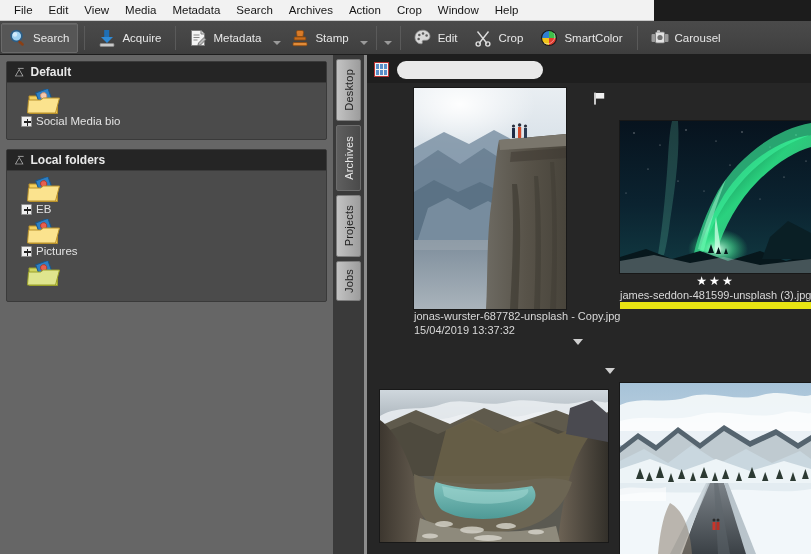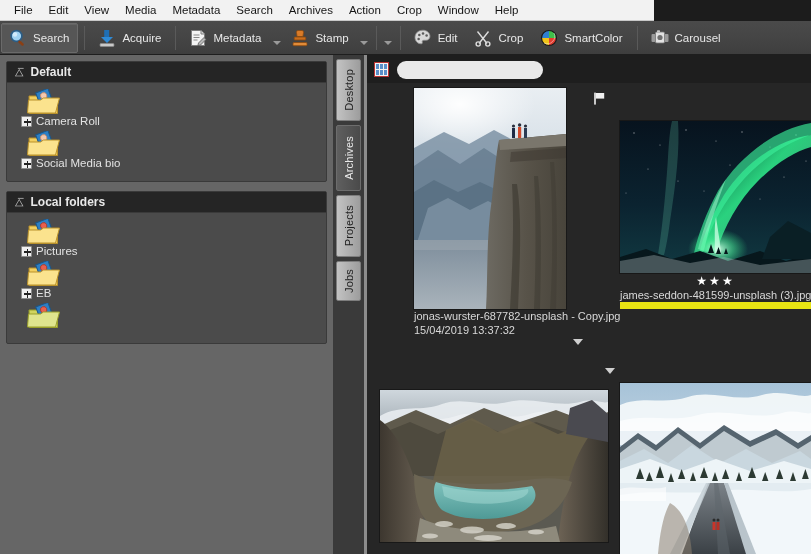--- a/index.html
+++ b/index.html
@@ -313,36 +313,20 @@
 
   <div id="sidebar">
 
     <div class="panel">
       <div class="panel-head">
         <span class="chev">△̅</span>
         <span class="panel-title">Default</span>
       </div>
       <div class="panel-body">
 
-        <div class="folder-item">
-          <span class="folder-icon">
-            <svg viewBox="0 0 34 28" width="34" height="28">
-              <path d="M2 7 h10 l2.5 2.5 h16 v15 h-28 z" fill="#f3cf5e" stroke="#b9912b" stroke-width="1"></path>
-              <g transform="rotate(-20 18 9)">
-                <rect x="11" y="1" width="13" height="11" fill="#2d7fc4" stroke="#1b5689" stroke-width="1"></rect>
-                <circle cx="17.5" cy="6.5" r="3.2" fill="#f2c9b0" stroke="#c88a6a" stroke-width=".8"></circle>
-              </g>
-              <path d="M1.5 11 h12 l3 -2 h16 l-4 15 h-28 z" fill="#fbe38e" stroke="#b9912b" stroke-width="1"></path>
-            </svg>
-          </span>
-          <div class="folder-row">
-            <span class="expander"></span>
-            <span class="folder-label">Camera Roll</span>
-          </div>
-        </div>
 
         <div class="folder-item">
           <span class="folder-icon">
             <svg viewBox="0 0 34 28" width="34" height="28">
               <path d="M2 7 h10 l2.5 2.5 h16 v15 h-28 z" fill="#f3cf5e" stroke="#b9912b" stroke-width="1"></path>
               <g transform="rotate(-20 18 9)">
                 <rect x="11" y="1" width="13" height="11" fill="#2d7fc4" stroke="#1b5689" stroke-width="1"></rect>
                 <circle cx="17.5" cy="6.5" r="3.2" fill="#f2c9b0" stroke="#c88a6a" stroke-width=".8"></circle>
               </g>
               <path d="M1.5 11 h12 l3 -2 h16 l-4 15 h-28 z" fill="#fbe38e" stroke="#b9912b" stroke-width="1"></path>
@@ -370,38 +354,38 @@
               <path d="M2 7 h10 l2.5 2.5 h16 v15 h-28 z" fill="#f3cf5e" stroke="#b9912b" stroke-width="1"></path>
               <g transform="rotate(-20 18 9)">
                 <rect x="11" y="1" width="13" height="11" fill="#2d7fc4" stroke="#1b5689" stroke-width="1"></rect>
                 <circle cx="17.5" cy="6.5" r="3.2" fill="#e8604f" stroke="#a33a2c" stroke-width=".8"></circle>
               </g>
               <path d="M1.5 11 h12 l3 -2 h16 l-4 15 h-28 z" fill="#fbe38e" stroke="#b9912b" stroke-width="1"></path>
             </svg>
           </span>
           <div class="folder-row">
             <span class="expander"></span>
-            <span class="folder-label">Pictures</span>
+            <span class="folder-label">EB</span>
           </div>
         </div>
 
         <div class="folder-item">
           <span class="folder-icon">
             <svg viewBox="0 0 34 28" width="34" height="28">
               <path d="M2 7 h10 l2.5 2.5 h16 v15 h-28 z" fill="#f3cf5e" stroke="#b9912b" stroke-width="1"></path>
               <g transform="rotate(-20 18 9)">
                 <rect x="11" y="1" width="13" height="11" fill="#2d7fc4" stroke="#1b5689" stroke-width="1"></rect>
                 <circle cx="17.5" cy="6.5" r="3.2" fill="#e8604f" stroke="#a33a2c" stroke-width=".8"></circle>
               </g>
               <path d="M1.5 11 h12 l3 -2 h16 l-4 15 h-28 z" fill="#fbe38e" stroke="#b9912b" stroke-width="1"></path>
             </svg>
           </span>
           <div class="folder-row">
             <span class="expander"></span>
-            <span class="folder-label">EB</span>
+            <span class="folder-label">Pictures</span>
           </div>
         </div>
 
         <div class="folder-item">
           <span class="folder-icon">
             <svg viewBox="0 0 34 28" width="34" height="28">
               <path d="M2 7 h10 l2.5 2.5 h16 v15 h-28 z" fill="#cfd45e" stroke="#9aa02b" stroke-width="1"></path>
               <g transform="rotate(-20 18 9)">
                 <rect x="11" y="1" width="13" height="11" fill="#2d7fc4" stroke="#1b5689" stroke-width="1"></rect>
                 <circle cx="17.5" cy="6.5" r="3.2" fill="#e8604f" stroke="#a33a2c" stroke-width=".8"></circle>

